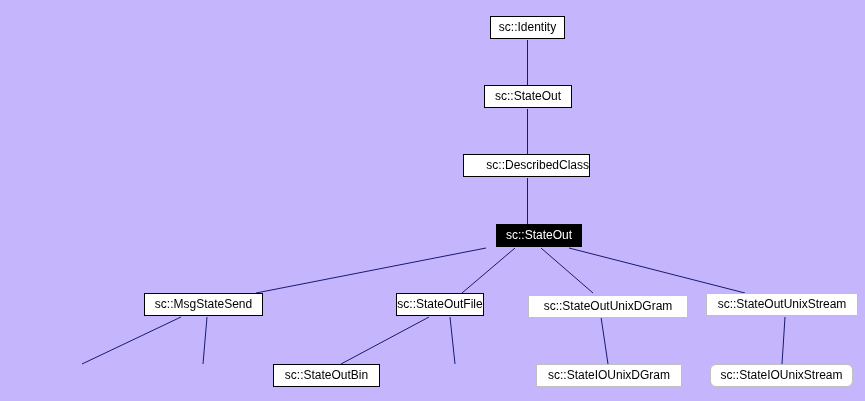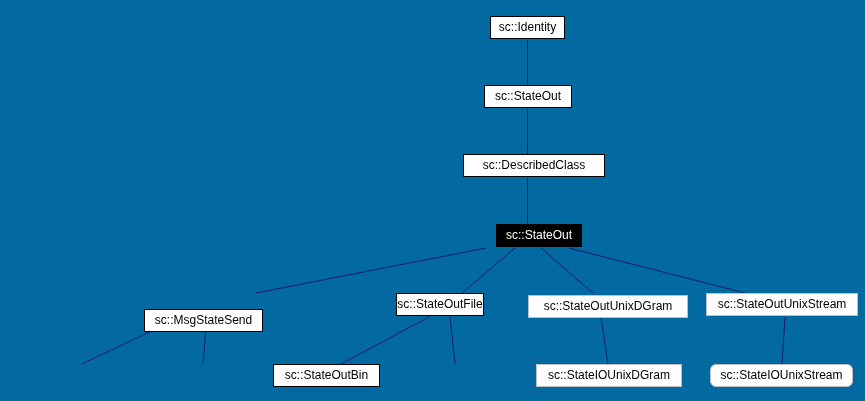--- a/index.html
+++ b/index.html
@@ -5,21 +5,21 @@
   html, body {
     margin: 0;
     padding: 0;
     background: #ffffff;
     font-family: "Liberation Sans", sans-serif;
   }
   #canvas {
     position: relative;
     width: 865px;
     height: 401px;
-    background: #0369a1;
+    background: #c4b5fd;
     overflow: hidden;
     text-decoration: underline;
   }
   #edges {
     position: absolute;
     left: 0;
     top: 0;
     width: 865px;
     height: 401px;
   }
@@ -43,23 +43,23 @@
   .node.current {
     background: #000000;
     border-color: #000000;
     color: #ffffff;
     cursor: default;
     margin-left: 12px;
   }
   
   .n-identity           { left: 490px; top: 16px;  width: 75px;  }
   .n-refcount           { left: 484px; top: 85px;  width: 88px;  }
-  .n-describedclass     { left: 463px; top: 154px; width: 142px; }
+  .n-describedclass     { left: 463px; top: 154px; width: 127px; text-align: right; }
   .n-stateout           { left: 484px; top: 224px; width: 86px;  }
-  .n-msgstatesend       { left: 144px; top: 293px; width: 119px; margin-top: 16px; }
+  .n-msgstatesend       { left: 144px; top: 293px; width: 119px; }
   .n-stateoutfile       { left: 396px; top: 293px; width: 88px; }
   .n-stateoutunixdgram  { left: 528px; top: 295px; width: 160px; }
   .n-stateoutunixstream { left: 706px; top: 293px; width: 152px; }
   .n-bcaststatesend     { left: 7px;   top: 364px; width: 126px; }
   .n-statesend          { left: 156px; top: 364px; width: 93px;  }
   .n-stateoutbin        { left: 273px; top: 364px; width: 107px; }
   .n-stateouttext       { left: 400px; top: 364px; width: 112px; }
   .n-stateiounixdgram   { left: 536px; top: 364px; width: 146px; }
   .n-stateiounixstream  { left: 710px; top: 364px; width: 143px; border-radius: 6px; }
 </style>

